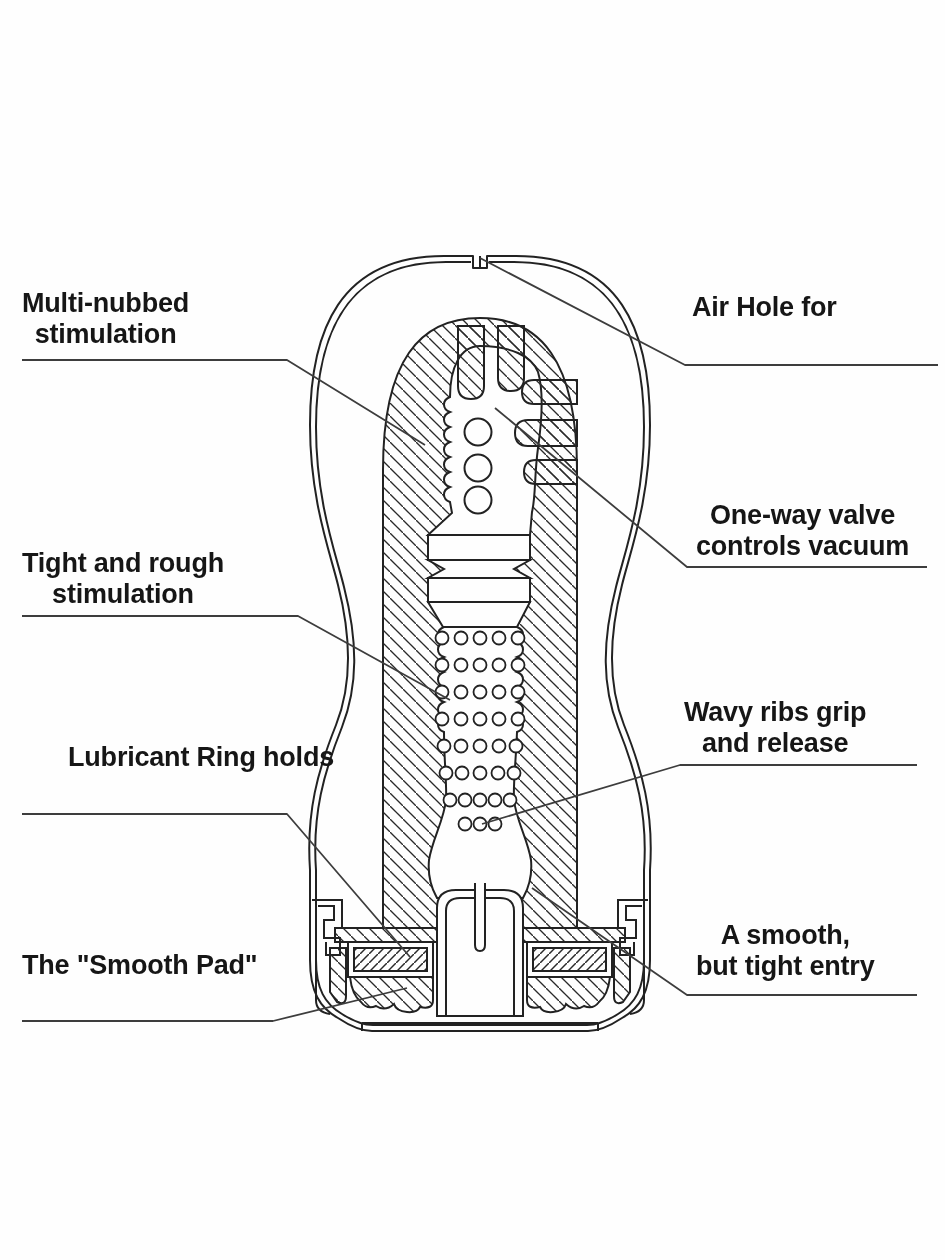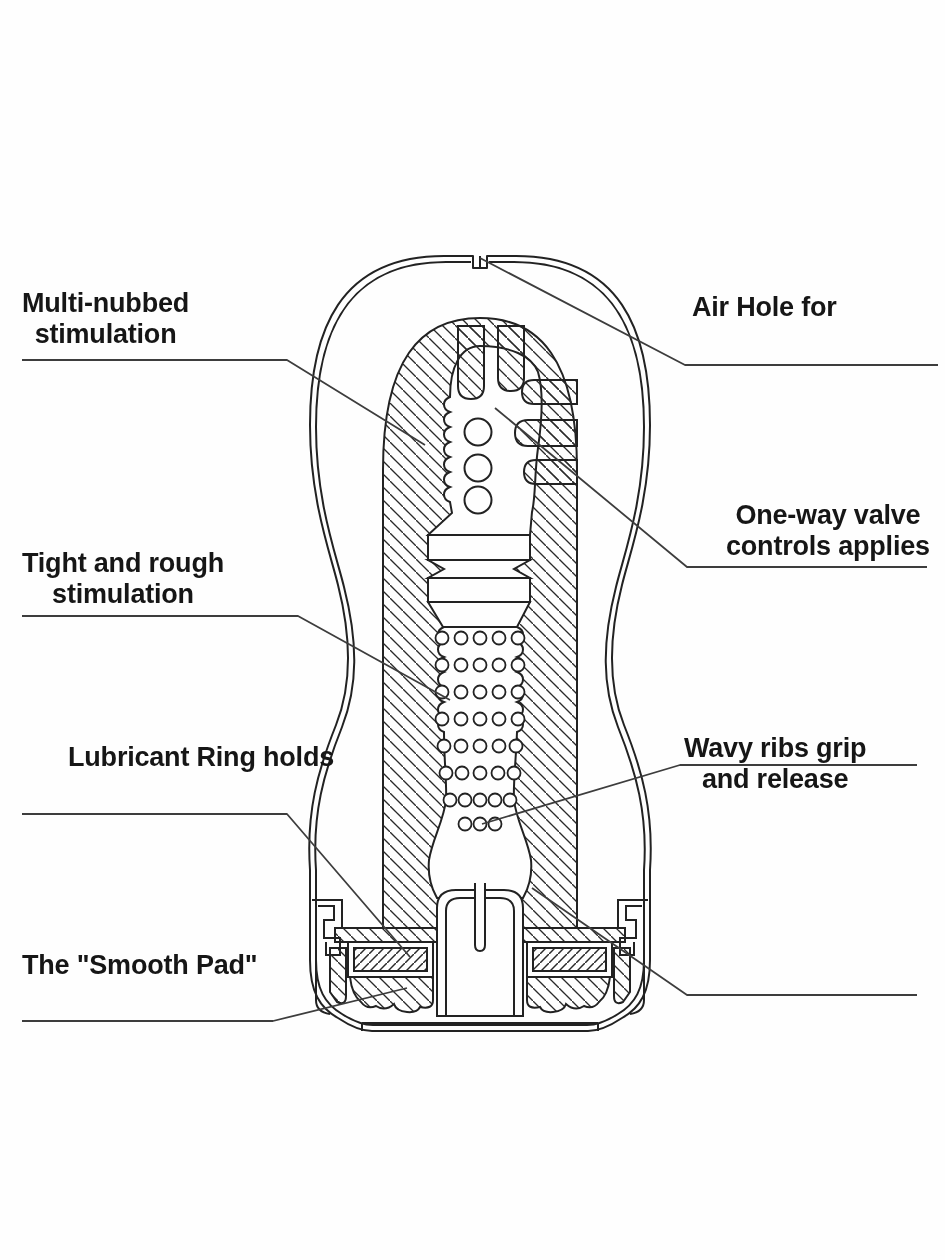--- a/index.html
+++ b/index.html
@@ -183,37 +183,41 @@
 
   <div class="callout" style="left:22px;top:288px;">
     <span>Multi-nubbed</span>
     <span>stimulation</span>
   </div>
 
   <div class="callout" style="left:692px;top:292px;">
     <span>Air Hole for</span>
   </div>
 
-  <div class="callout" style="left:696px;top:500px;margin-left:30px;">
+  <div class="callout" style="left:696px;top:500px;">
     <span>One-way valve</span>
-    <span>controls applies</span>
+    <span>controls vacuum</span>
   </div>
 
   <div class="callout" style="left:22px;top:548px;">
     <span>Tight and rough</span>
     <span>stimulation</span>
   </div>
 
-  <div class="callout" style="left:684px;top:697px;margin-top:36px;">
+  <div class="callout" style="left:684px;top:697px;">
     <span>Wavy ribs grip</span>
     <span>and release</span>
   </div>
 
   <div class="callout" style="left:22px;top:742px;margin-left:46px;">
     <span>Lubricant Ring holds</span>
   </div>
 
   <div class="callout" style="left:22px;top:950px;">
     <span>The "Smooth Pad"</span>
   </div>
 
+  <div class="callout" style="left:696px;top:920px;">
+    <span>A smooth,</span>
+    <span>but tight entry</span>
+  </div>
 
 </div>
 
 </body></html>

